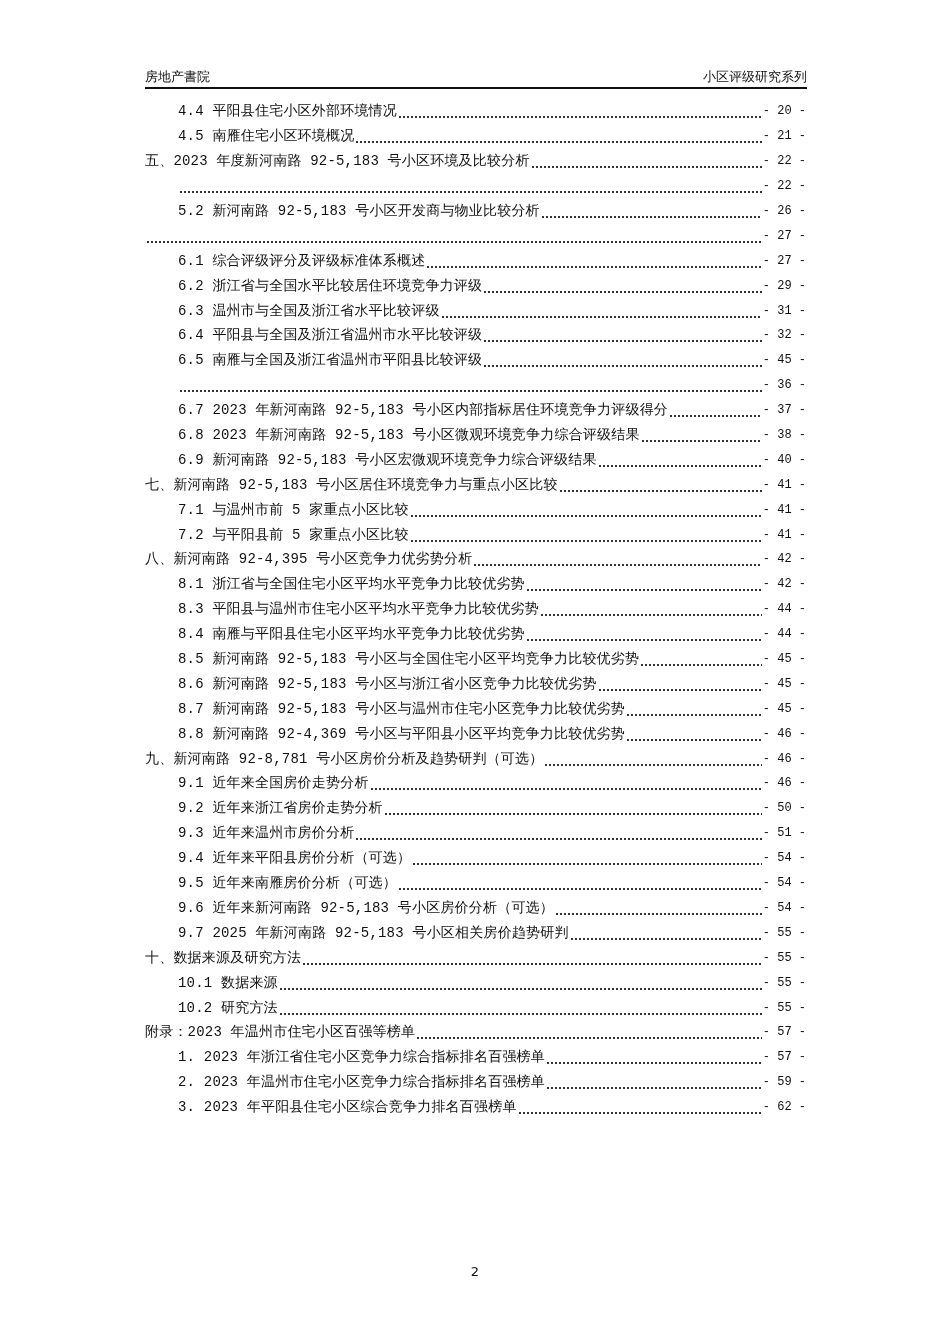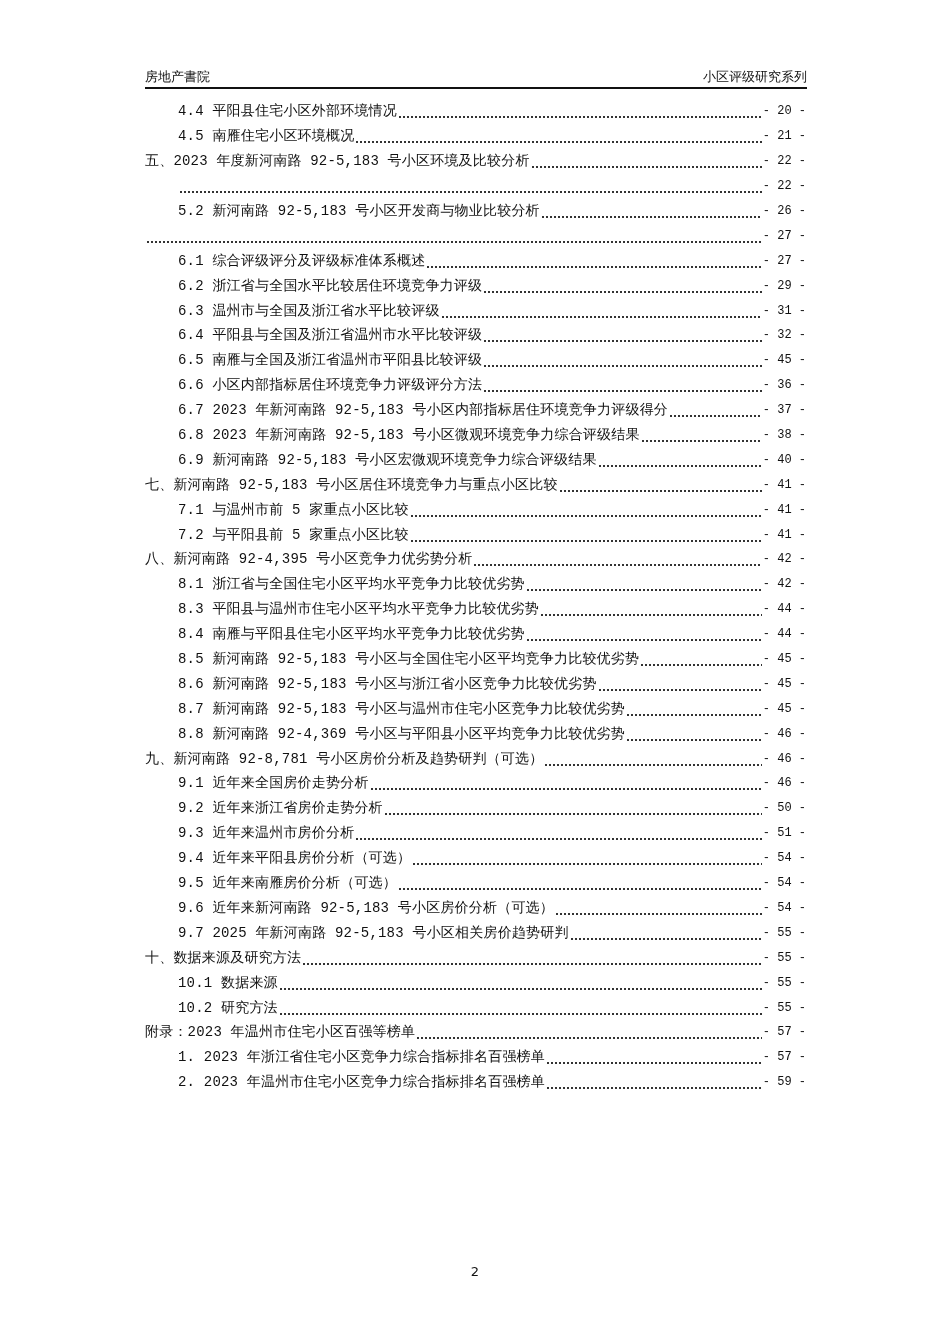--- a/index.html
+++ b/index.html
@@ -79,21 +79,20 @@
       <span class="title">6.4 平阳县与全国及浙江省温州市水平比较评级</span>
       <span class="dots"></span>
       <span class="page">- 32 -</span>
     </div>
     <div class="row l2">
       <span class="title">6.5 南雁与全国及浙江省温州市平阳县比较评级</span>
       <span class="dots"></span>
       <span class="page">- 45 -</span>
     </div>
     <div class="row l2">
-      <span class="title">6.6 小区内部指标居住环境竞争力评级评分方法</span>
       <span class="dots"></span>
       <span class="page">- 36 -</span>
     </div>
     <div class="row l2">
       <span class="title">6.7 2023 年新河南路 92-5,183 号小区内部指标居住环境竞争力评级得分</span>
       <span class="dots"></span>
       <span class="page">- 37 -</span>
     </div>
     <div class="row l2">
       <span class="title">6.8 2023 年新河南路 92-5,183 号小区微观环境竞争力综合评级结果</span>
@@ -223,15 +222,20 @@
     <div class="row l2">
       <span class="title">1. 2023 年浙江省住宅小区竞争力综合指标排名百强榜单</span>
       <span class="dots"></span>
       <span class="page">- 57 -</span>
     </div>
     <div class="row l2">
       <span class="title">2. 2023 年温州市住宅小区竞争力综合指标排名百强榜单</span>
       <span class="dots"></span>
       <span class="page">- 59 -</span>
     </div>
+    <div class="row l2">
+      <span class="title">3. 2023 年平阳县住宅小区综合竞争力排名百强榜单</span>
+      <span class="dots"></span>
+      <span class="page">- 62 -</span>
+    </div>
   </div>
 
 <div class="footer">2</div>
 
 </body></html>

